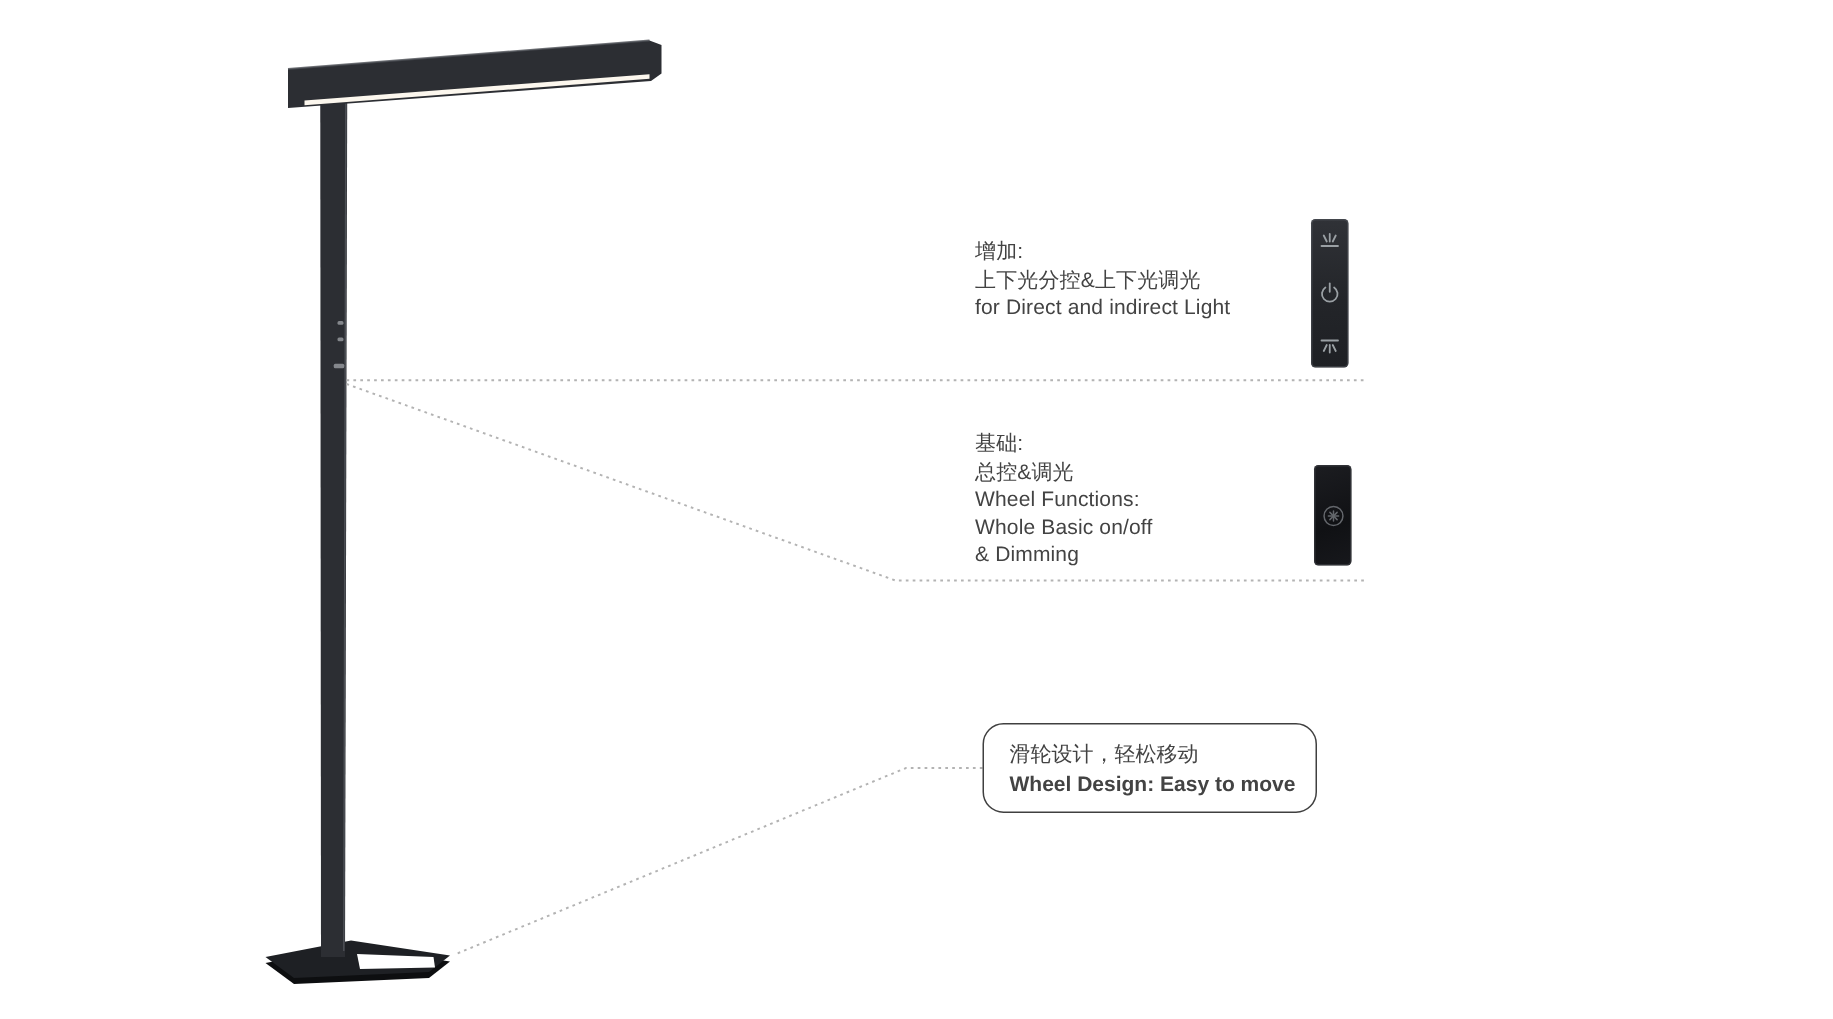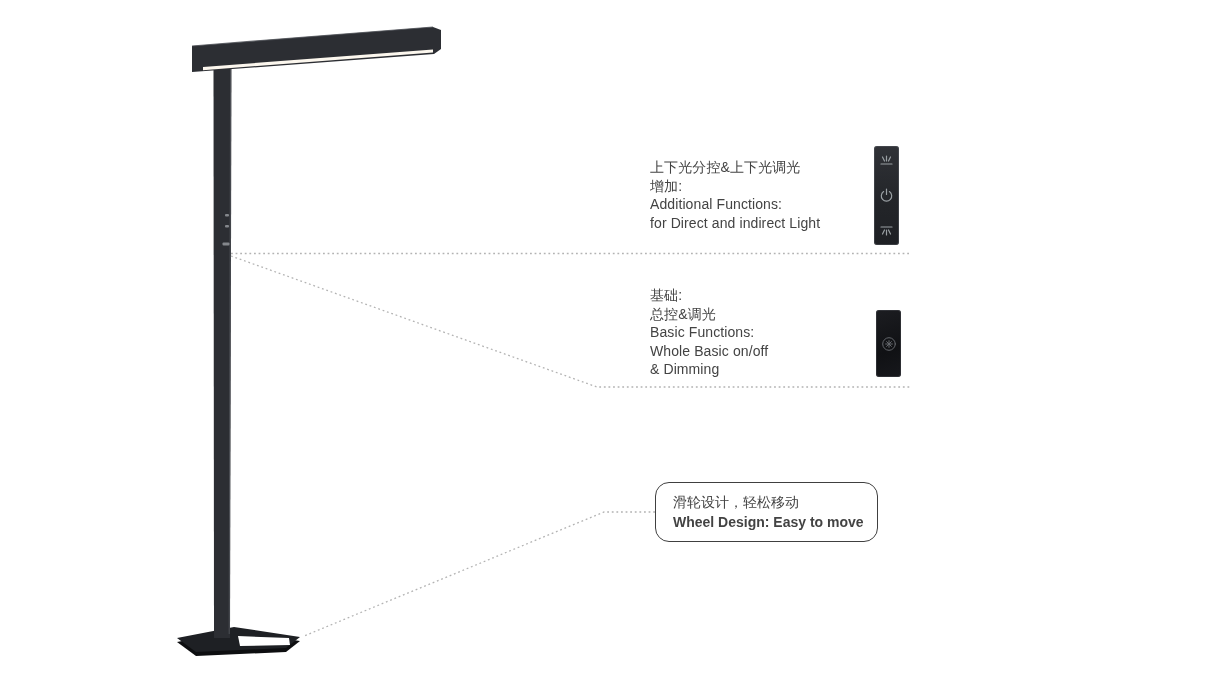--- a/index.html
+++ b/index.html
@@ -64,23 +64,22 @@
     <polygon points="203,67 433,49.5 433,52.5 203,70.2" fill="#fcf7ee"></polygon>
 
     <g fill="none" stroke-width="1.3" stroke-dasharray="1.8 2.8">
       <path d="M231,253.5 H910" stroke="#b3b3b3"></path>
       <path d="M231,256 L597,387 H910" stroke="#b3b3b3"></path>
       <path d="M655,512 H604 L304,636" stroke="#b3b3b3"></path>
     </g>
   </svg>
 
   <div class="callout" style="left:650px;top:158px;">
+    <span class="ln">增加:</span>
     <span class="ln">上下光分控&amp;上下光调光</span>
-    <span class="ln">增加:</span>
-    <span class="ln">Additional Functions:</span>
     <span class="ln">for Direct and indirect Light</span>
   </div>
 
   <div class="remote remote-3">
     <svg width="15" height="12" viewBox="0 0 15 12">
       <g stroke="#9aa0a4" stroke-width="1.2" fill="none" stroke-linecap="round">
         <line x1="2" y1="10" x2="13" y2="10"></line>
         <line x1="7.5" y1="2" x2="7.5" y2="7"></line>
         <line x1="3.5" y1="3" x2="5.5" y2="7"></line>
         <line x1="11.5" y1="3" x2="9.5" y2="7"></line>
@@ -98,21 +97,21 @@
         <line x1="7.5" y1="5" x2="7.5" y2="10"></line>
         <line x1="5.5" y1="5" x2="3.5" y2="9"></line>
         <line x1="9.5" y1="5" x2="11.5" y2="9"></line>
       </g>
     </svg>
   </div>
 
   <div class="callout" style="left:650px;top:286px;">
     <span class="ln">基础:</span>
     <span class="ln">总控&amp;调光</span>
-    <span class="ln">Basic Functions:</span>
+    <span class="ln">Wheel Functions:</span>
     <span class="ln">Whole Basic on/off</span>
     <span class="ln">&amp; Dimming</span>
   </div>
 
   <div class="remote remote-1">
     <svg width="16" height="16" viewBox="0 0 16 16">
       <g stroke="#63666b" stroke-width="1" fill="none" stroke-linecap="round">
         <circle cx="8" cy="8" r="6.3"></circle>
         <line x1="8" y1="4.6" x2="8" y2="11.4"></line>
         <line x1="4.6" y1="8" x2="11.4" y2="8"></line>

